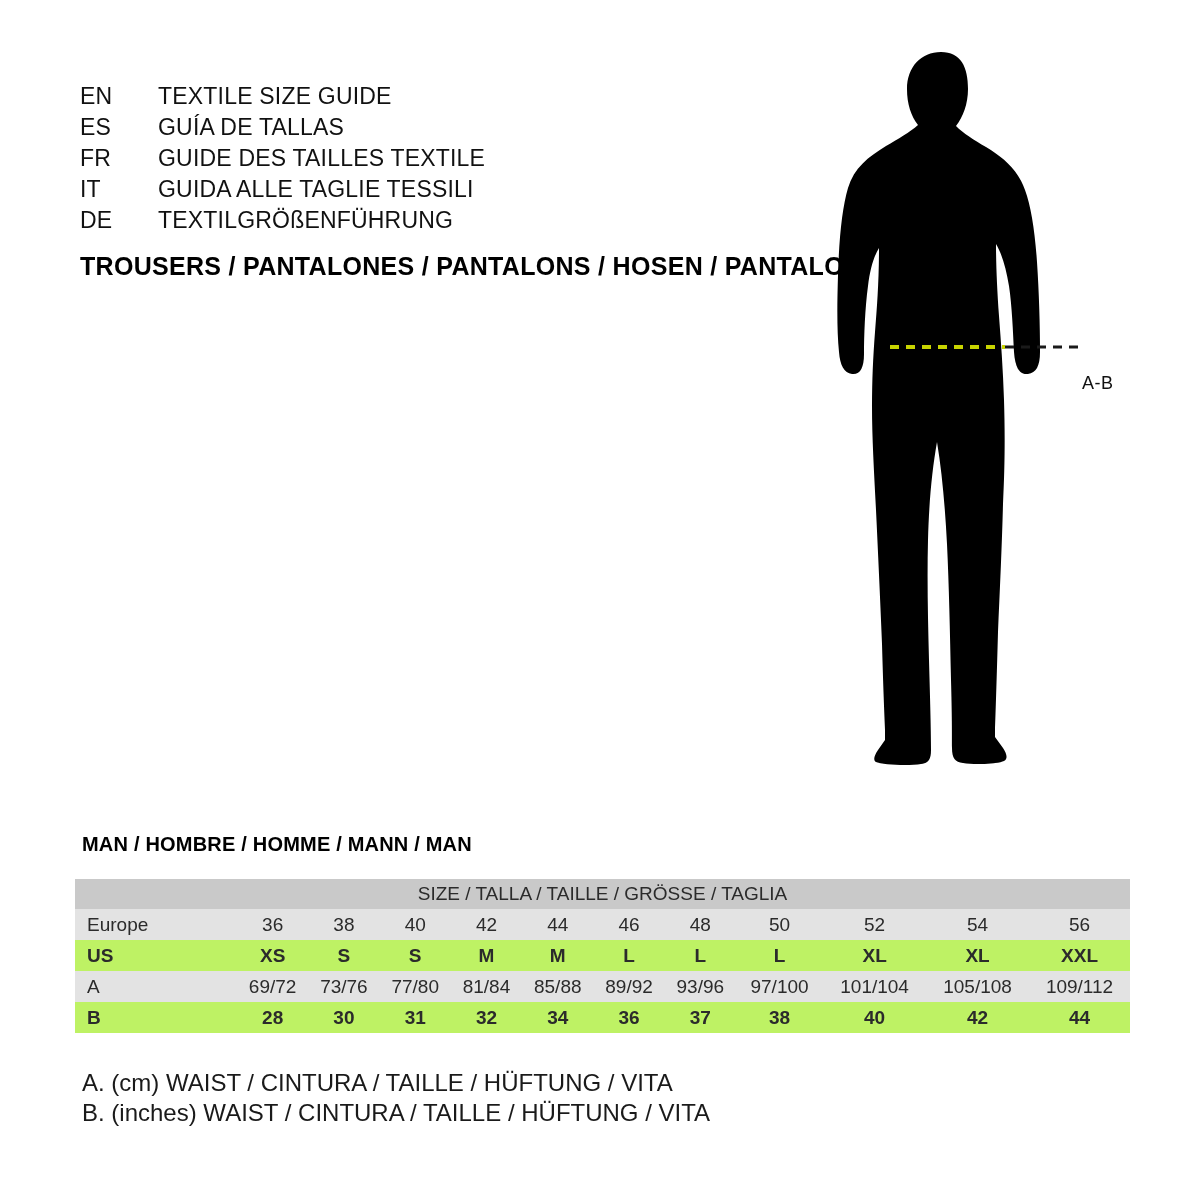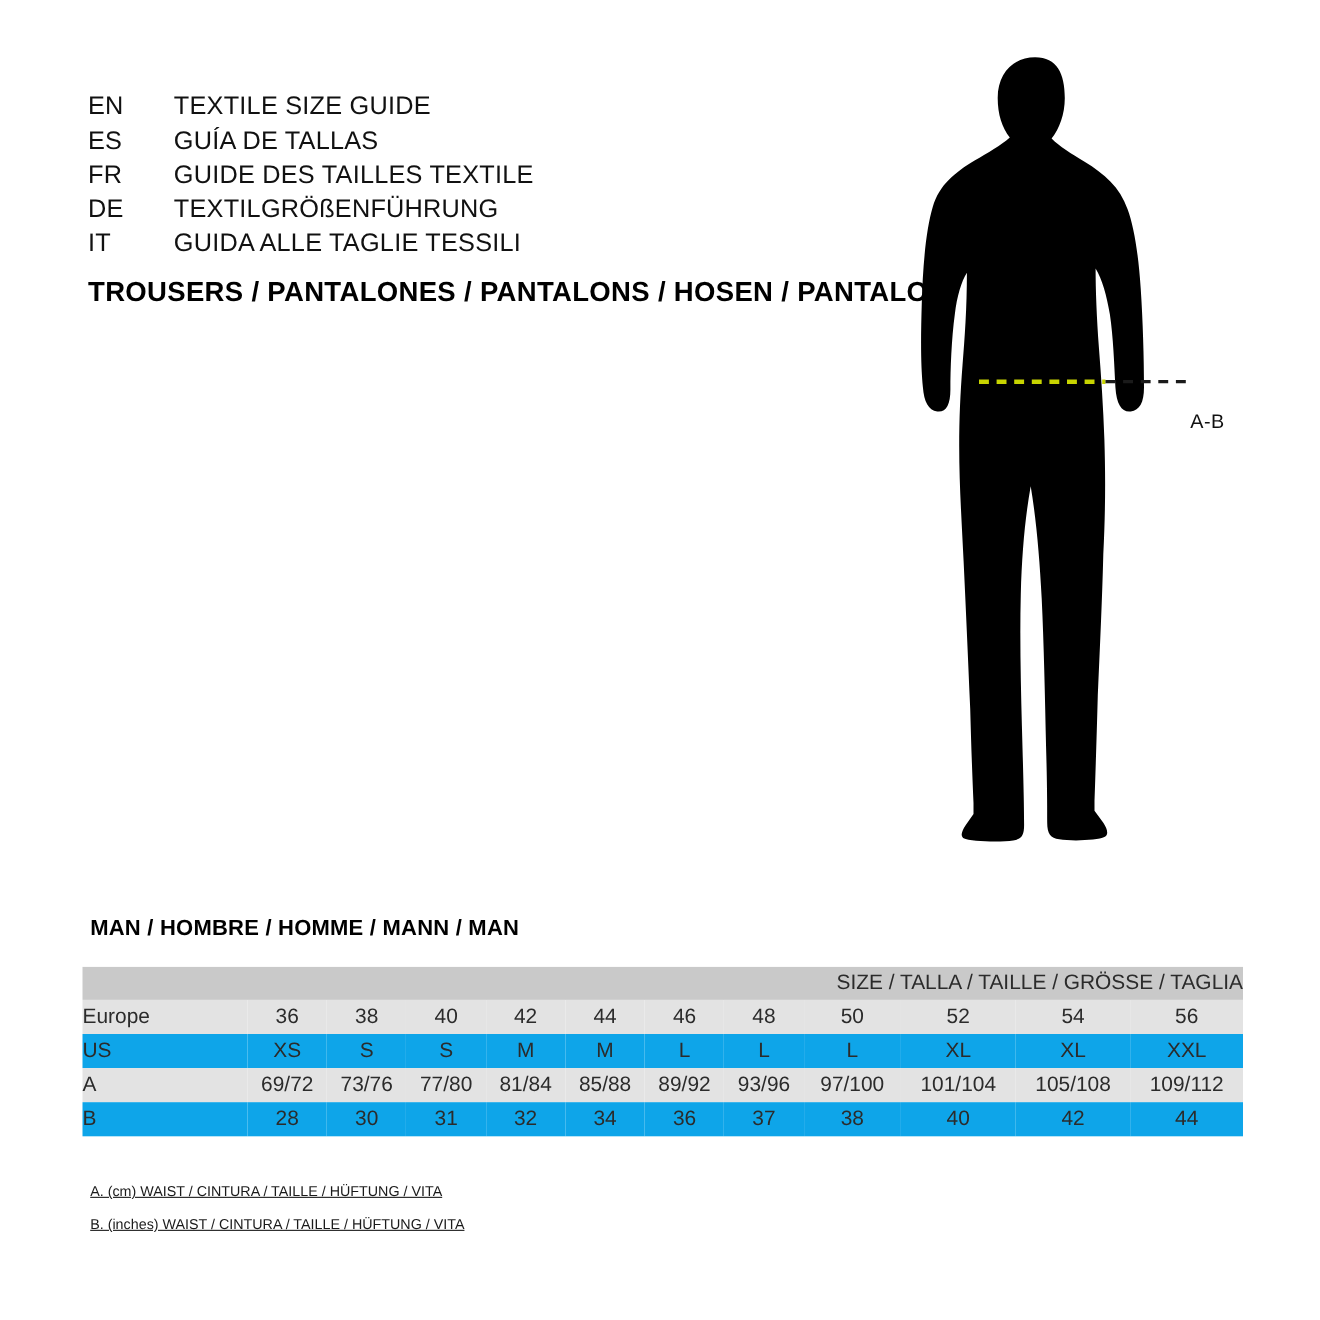--- a/index.html
+++ b/index.html
@@ -90,44 +90,45 @@
   }
   #size-table td, #size-table th {
     padding: 0;
     height: 31px;
     font-weight: normal;
     text-align: center;
     vertical-align: middle;
   }
   #size-table .rowhead {
     text-align: left;
+    padding-left: 12px;
     width: 150px;
   }
   #size-table tr.head-row td {
     background: #c9c9c9;
-    text-align: right;
+    text-align: center;
     padding-left: 0;
     height: 30px;
   }
   #size-table tr.band-dark td {
     background: #e3e3e3;
   }
   #size-table tr.band-light td {
-    background: #0ea5e9;
+    background: #bef264;
+    font-weight: bold;
   }
 
   
   #footnotes {
     position: absolute;
     left: 82px;
     top: 1068px;
-    font-size: 13px;
+    font-size: 24px;
     color: #1a1a1a;
     line-height: 30px;
-    text-decoration: underline;
   }
   .footnote {
     white-space: nowrap;
   }
 </style>
 </head>
 <body>
 
 <div id="lang-block">
   <div class="lang-row">
@@ -136,26 +137,26 @@
   </div>
   <div class="lang-row">
     <span class="lang-code">ES</span>
     <span class="lang-text">GUÍA DE TALLAS</span>
   </div>
   <div class="lang-row">
     <span class="lang-code">FR</span>
     <span class="lang-text">GUIDE DES TAILLES TEXTILE</span>
   </div>
   <div class="lang-row">
+    <span class="lang-code">IT</span>
+    <span class="lang-text">GUIDA ALLE TAGLIE TESSILI</span>
+  </div>
+  <div class="lang-row">
     <span class="lang-code">DE</span>
     <span class="lang-text">TEXTILGRÖßENFÜHRUNG</span>
-  </div>
-  <div class="lang-row">
-    <span class="lang-code">IT</span>
-    <span class="lang-text">GUIDA ALLE TAGLIE TESSILI</span>
   </div>
 </div>
 
 <div id="product-title">TROUSERS / PANTALONES / PANTALONS / HOSEN / PANTALONI</div>
 
 <div id="figure-wrap">
   <svg id="figure-svg" width="380" height="760" viewBox="0 0 380 760" xmlns="http://www.w3.org/2000/svg">
 
     <path fill="#000000" d="
       M151,12

